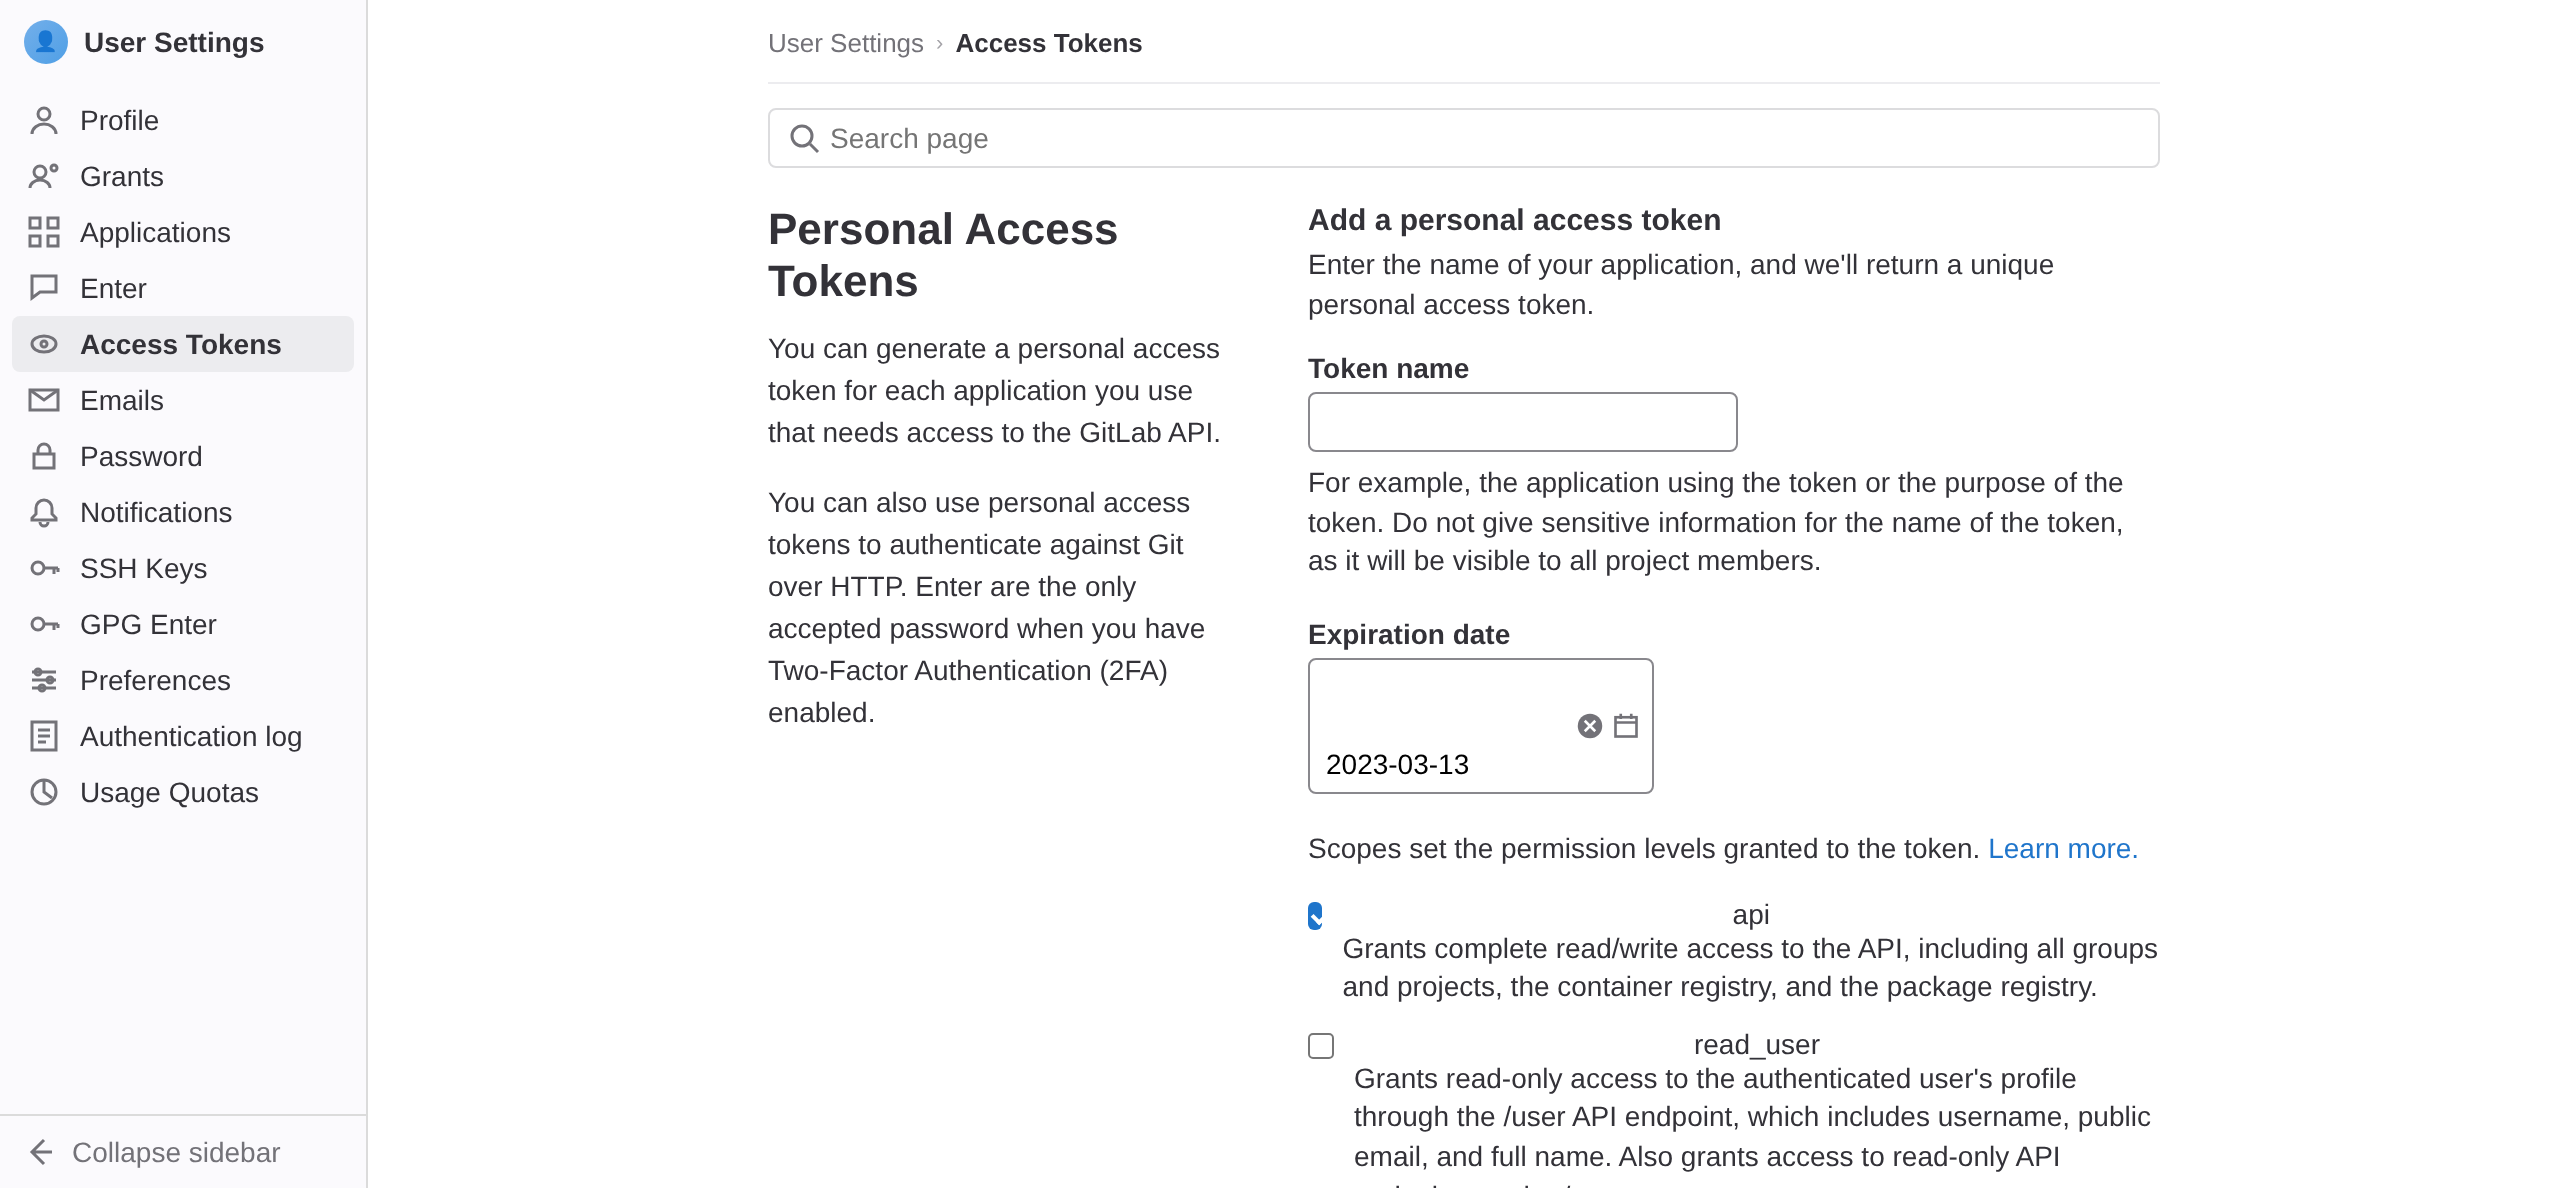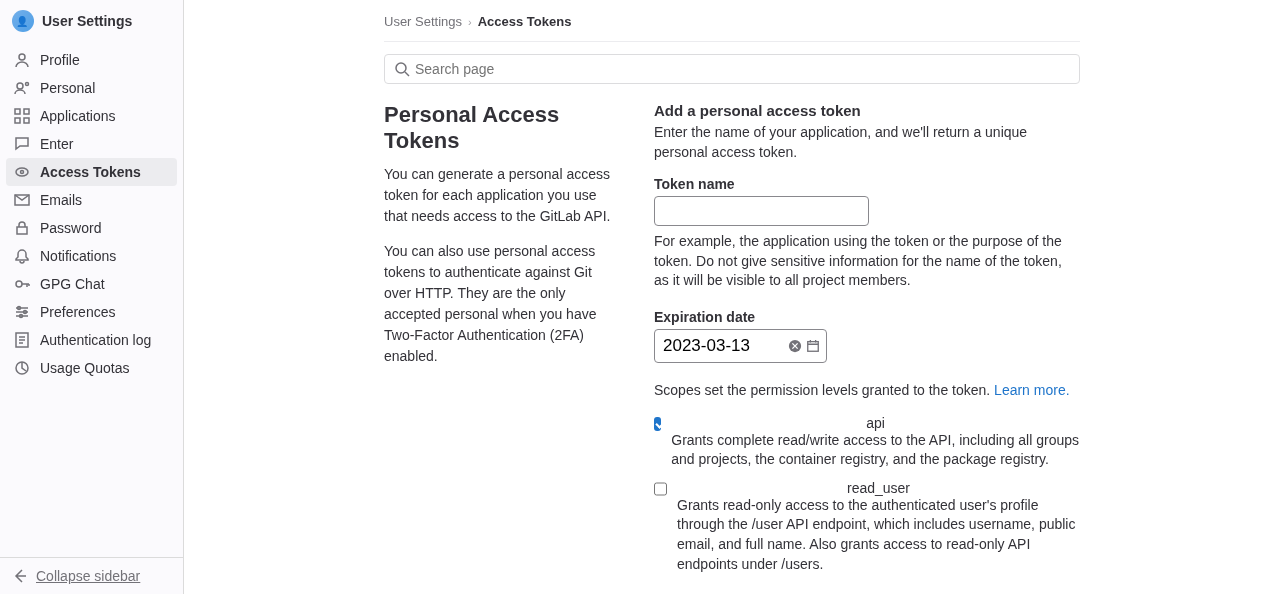--- a/index.html
+++ b/index.html
@@ -43,21 +43,21 @@
   color:#333238;
   font-size:14px;
 }
 .side-item.active { background:#ececef; font-weight:600; }
 .side-icon { width:16px; height:16px; flex-shrink:0; display:inline-flex; align-items:center; justify-content:center;}
 .side-icon svg { width:16px; height:16px; stroke:#737278; fill:none; stroke-width:1.5; }
 .collapse-row {
   display:flex; align-items:flex-start; gap:8px;
   padding:10px 12px;
   border-top:1px solid #dbdbdb;
-  font-size:14px; color:#737278; cursor:pointer;text-decoration:underline;
+  font-size:14px; color:#737278; cursor:pointer;
 }
 .main { flex:1; overflow-y:auto; }
 .content { padding: 0 200px 24px 200px; }
 .breadcrumb {
   display:flex; align-items:center; gap:6px;
   font-size:13px; color:#737278;
   padding:14px 0 12px 0;
   border-bottom:1px solid #ececef;
 }
 .breadcrumb .current { color:#333238; font-weight:600; }
@@ -82,21 +82,21 @@
   border:1px solid #89888d; border-radius:4px;
   font-size:14px;
 }
 .field-help { font-size:14px; color:#333238; line-height:1.4; margin-top:6px; margin-bottom:18px;}
 .date-wrap {
   position:relative; width:173px;
   border:1px solid #89888d; border-radius:4px;
   display:flex; align-items:center;
   padding:6px 6px 6px 8px;
 }
-.date-wrap input { border:none; outline:none; font-size:17px; flex:1; width:100%;}
+.date-wrap input { border:none; outline:none; font-size:14px; flex:1; width:100%;margin-top:38px;}
 .date-icons { display:flex; gap:4px; align-items:center;}
 .date-icons span { cursor:pointer; display:inline-flex;}
 .scope-row { display:flex; gap:10px; margin-bottom:10px; align-items:flex-start;}
 .scope-row input[type=checkbox] { margin-top:2px; width:14px; height:14px;}
 .scope-label { font-size:14px; color:#333238;text-align:center; }
 .scope-desc { font-size:14px; color:#333238; line-height:1.4; }
 .link { color:#1f75cb; cursor:pointer;}
 .chk-api {
   appearance:none; width:14px; height:14px; border-radius:3px;
   background:#1f75cb; position:relative; margin-top:2px;
@@ -127,21 +127,21 @@
         <span>Profile</span>
       </div>
       <div class="side-item">
         <span class="side-icon">
             <svg viewBox="0 0 16 16">
               <circle cx="6" cy="6" r="3"></circle>
               <path d="M1 14c0-2 2-4 5-4s5 2 5 4"></path>
               <circle cx="13" cy="4" r="1.5"></circle>
             </svg>
           </span>
-        <span>Personal</span>
+        <span>Grants</span>
       </div>
       <div class="side-item">
         <span class="side-icon">
             <svg viewBox="0 0 16 16">
               <rect x="1" y="1" width="5" height="5"></rect>
               <rect x="10" y="1" width="5" height="5"></rect>
               <rect x="1" y="10" width="5" height="5"></rect>
               <rect x="10" y="10" width="5" height="5"></rect>
             </svg>
           </span>
@@ -191,21 +191,30 @@
           </span>
         <span>Notifications</span>
       </div>
       <div class="side-item">
         <span class="side-icon">
             <svg viewBox="0 0 16 16">
               <circle cx="5" cy="8" r="3"></circle>
               <path d="M8 8h7M13 8v3M15 8v2"></path>
             </svg>
           </span>
-        <span>GPG Chat</span>
+        <span>SSH Keys</span>
+      </div>
+      <div class="side-item">
+        <span class="side-icon">
+            <svg viewBox="0 0 16 16">
+              <circle cx="5" cy="8" r="3"></circle>
+              <path d="M8 8h7M13 8v3M15 8v2"></path>
+            </svg>
+          </span>
+        <span>GPG Enter</span>
       </div>
       <div class="side-item">
         <span class="side-icon">
             <svg viewBox="0 0 16 16">
               <path d="M2 4h12M2 8h12M2 12h12"></path>
               <circle cx="5" cy="4" r="1.5"></circle>
               <circle cx="11" cy="8" r="1.5"></circle>
               <circle cx="7" cy="12" r="1.5"></circle>
             </svg>
           </span>
@@ -255,21 +264,21 @@
               <path d="M11 11l4 4"></path>
             </svg>
           </span>
         <input class="search-input" type="text" placeholder="Search page" style="">
       </div>
 
       <div class="two-col">
         <div class="col-left">
           <h1>Personal Access Tokens</h1>
           <p>You can generate a personal access token for each application you use that needs access to the GitLab API.</p>
-          <p>You can also use personal access tokens to authenticate against Git over HTTP. They are the only accepted personal when you have Two-Factor Authentication (2FA) enabled.</p>
+          <p>You can also use personal access tokens to authenticate against Git over HTTP. Enter are the only accepted password when you have Two-Factor Authentication (2FA) enabled.</p>
         </div>
 
         <div class="col-right">
           <div class="section-title">Add a personal access token</div>
           <div class="help-text">Enter the name of your application, and we'll return a unique personal access token.</div>
 
           <label class="form-label">Token name</label>
           <input class="text-input" type="text" style="">
           <div class="field-help">For example, the application using the token or the purpose of the token. Do not give sensitive information for the name of the token, as it will be visible to all project members.</div>
 

